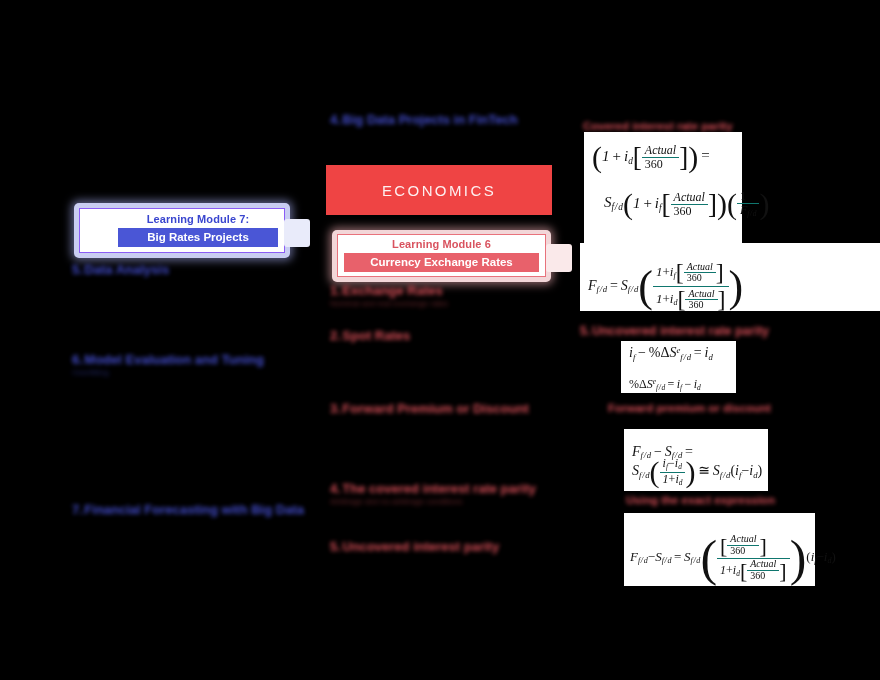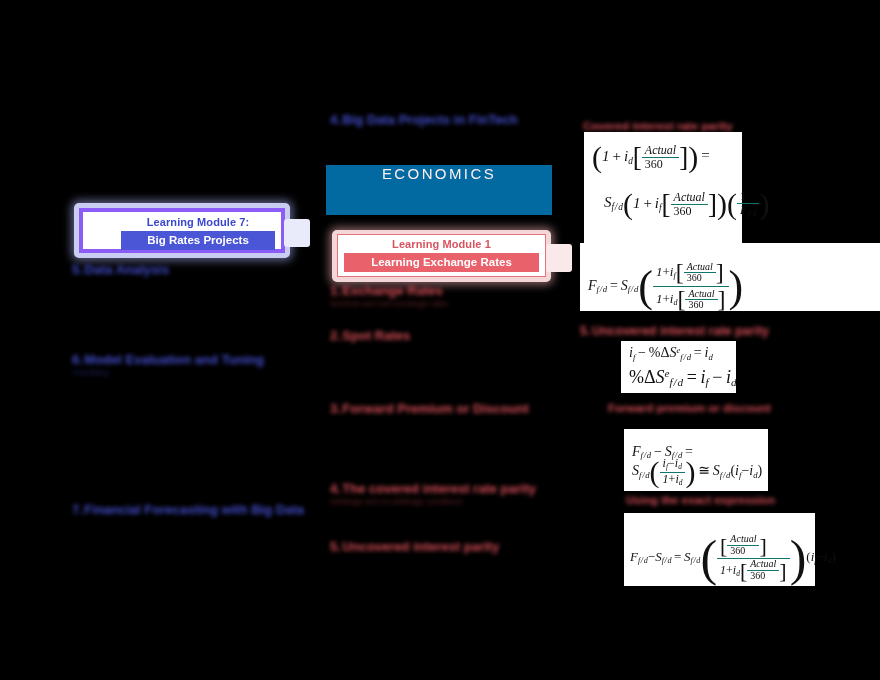--- a/index.html
+++ b/index.html
@@ -20,38 +20,38 @@
   .card{position:absolute;border-radius:5px;}
   .card-inner{position:absolute;background:#fff;}
   .card .title{text-align:center;font-weight:bold;font-size:11px;
                letter-spacing:.1px;}
   .card .band{margin:3px 6px 5px 6px;text-align:center;font-weight:bold;
               font-size:11.5px;color:#fff;padding:3px 0 4px 0;}
 
   #module7{left:74px;top:203px;width:216px;height:55px;
            background:#c9cdf2;box-shadow:0 0 9px 3px rgba(160,168,235,.55);}
   #module7 .card-inner{left:5px;top:5px;right:5px;bottom:5px;
-           border:4px solid #8b5cf6;padding-left:32px;}
+           border:1px solid #8b5cf6;padding-left:32px;}
   #module7 .title{color:#3a46cf;padding-top:4px;}
   #module7 .band{background:#4a56d6;}
   #module7 .tail{position:absolute;left:210px;top:16px;width:26px;height:28px;
            background:#e9ebfa;border-radius:3px;}
 
   #module1{left:332px;top:230px;width:219px;height:52px;
            background:#f2d6d8;box-shadow:0 0 9px 3px rgba(235,170,175,.55);}
   #module1 .card-inner{left:5px;top:4px;right:5px;bottom:5px;
            border:1px solid #e8727c;}
   #module1 .title{color:#d9535f;padding-top:3px;}
   #module1 .band{background:#e8616b;}
   #module1 .tail{position:absolute;left:214px;top:14px;width:26px;height:28px;
            background:#fae9ea;border-radius:3px;}
 
   
   #econ{position:absolute;left:326px;top:165px;width:226px;height:50px;
-        background:#0369a1;color:#fdf0f1;display:flex;align-items:flex-start;
+        background:#ef4444;color:#fdf0f1;display:flex;align-items:center;
         justify-content:center;font-size:12.5px;letter-spacing:2.4px;}
   #econ .cap{font-size:15px;}
 
   
   .fbox{position:absolute;background:#fff;color:#111;
         font-family:"Liberation Serif",serif;}
   .fbox .eq{position:absolute;white-space:nowrap;font-style:italic;}
   .v{font-style:italic;}
   .up{font-style:normal;}
   sub{font-size:.62em;font-style:italic;vertical-align:-.28em;}
@@ -102,22 +102,22 @@
   <div class="blurred blue" style="left:330px;top:112px;font-size:13px;">
     <span class="bullet">4.</span><span>Big Data Projects in FinTech</span>
   </div>
 
   <div id="econ">
     <span class="cap">ECONOMICS</span>
   </div>
 
   <div class="card" id="module1">
     <div class="card-inner">
-      <div class="title">Learning Module 1</div>
-      <div class="band">Learning Exchange Rates</div>
+      <div class="title">Learning Module 6</div>
+      <div class="band">Currency Exchange Rates</div>
     </div>
     <div class="tail"></div>
   </div>
 
   <div class="blurred red" style="left:330px;top:283px;font-size:13px;">
     <span class="bullet">1.</span><span>Exchange Rates</span>
     <span class="sub">Nominal and real exchange rates</span>
   </div>
 
   <div class="blurred red" style="left:330px;top:328px;font-size:13px;">
@@ -165,21 +165,21 @@
   <div class="fbox" id="f2">
     <div class="eq" style="left:8px;top:17px;font-size:14px;">
       <span class="v">F</span><sub>f / d</sub><span class="up"> = </span><span class="v">S</span><sub>f / d</sub><span class="par" style="font-size:44px;">(</span><span class="frac" style="font-size:13px;"><span class="num">1<span class="up">+</span><span class="v">i</span><sub>f</sub><span class="brk" style="font-size:24px;">[</span><span class="frac" style="font-size:10px;"><span class="num">Actual</span><span class="den up">360</span></span><span class="brk" style="font-size:24px;">]</span></span><span class="den">1<span class="up">+</span><span class="v">i</span><sub>d</sub><span class="brk" style="font-size:24px;">[</span><span class="frac" style="font-size:10px;"><span class="num">Actual</span><span class="den up">360</span></span><span class="brk" style="font-size:24px;">]</span></span></span><span class="par" style="font-size:44px;">)</span>
     </div>
   </div>
 
   <div class="fbox" id="f3">
     <div class="eq" style="left:8px;top:4px;font-size:14px;">
       <span class="v">i</span><sub>f</sub><span class="up"> − %</span><span class="up">Δ</span><span class="v">S</span><sup>e</sup><sub>f / d</sub><span class="up"> = </span><span class="v">i</span><sub>d</sub>
     </div>
-    <div class="eq" style="left:8px;top:26px;font-size:18px;">
+    <div class="eq" style="left:8px;top:36px;font-size:12px;">
       <span class="up">%Δ</span><span class="v">S</span><sup>e</sup><sub>f / d</sub><span class="up"> = </span><span class="v">i</span><sub>f</sub><span class="up"> − </span><span class="v">i</span><sub>d</sub>
     </div>
   </div>
 
   <div class="fbox" id="f4">
     <div class="eq" style="left:8px;top:15px;font-size:14px;">
       <span class="v">F</span><sub>f / d</sub><span class="up"> − </span><span class="v">S</span><sub>f / d</sub><span class="up"> =</span>
     </div>
     <div class="eq" style="left:8px;top:26px;font-size:14px;">
       <span class="v">S</span><sub>f / d</sub><span class="par" style="font-size:30px;">(</span><span class="frac" style="font-size:12px;"><span class="num"><span class="v">i</span><sub>f</sub><span class="up">−</span><span class="v">i</span><sub>d</sub></span><span class="den">1<span class="up">+</span><span class="v">i</span><sub>d</sub></span></span><span class="par" style="font-size:30px;">)</span><span class="up"> ≅ </span><span class="v">S</span><sub>f / d</sub><span class="up">(</span><span class="v">i</span><sub>f</sub><span class="up">−</span><span class="v">i</span><sub>d</sub><span class="up">)</span>

